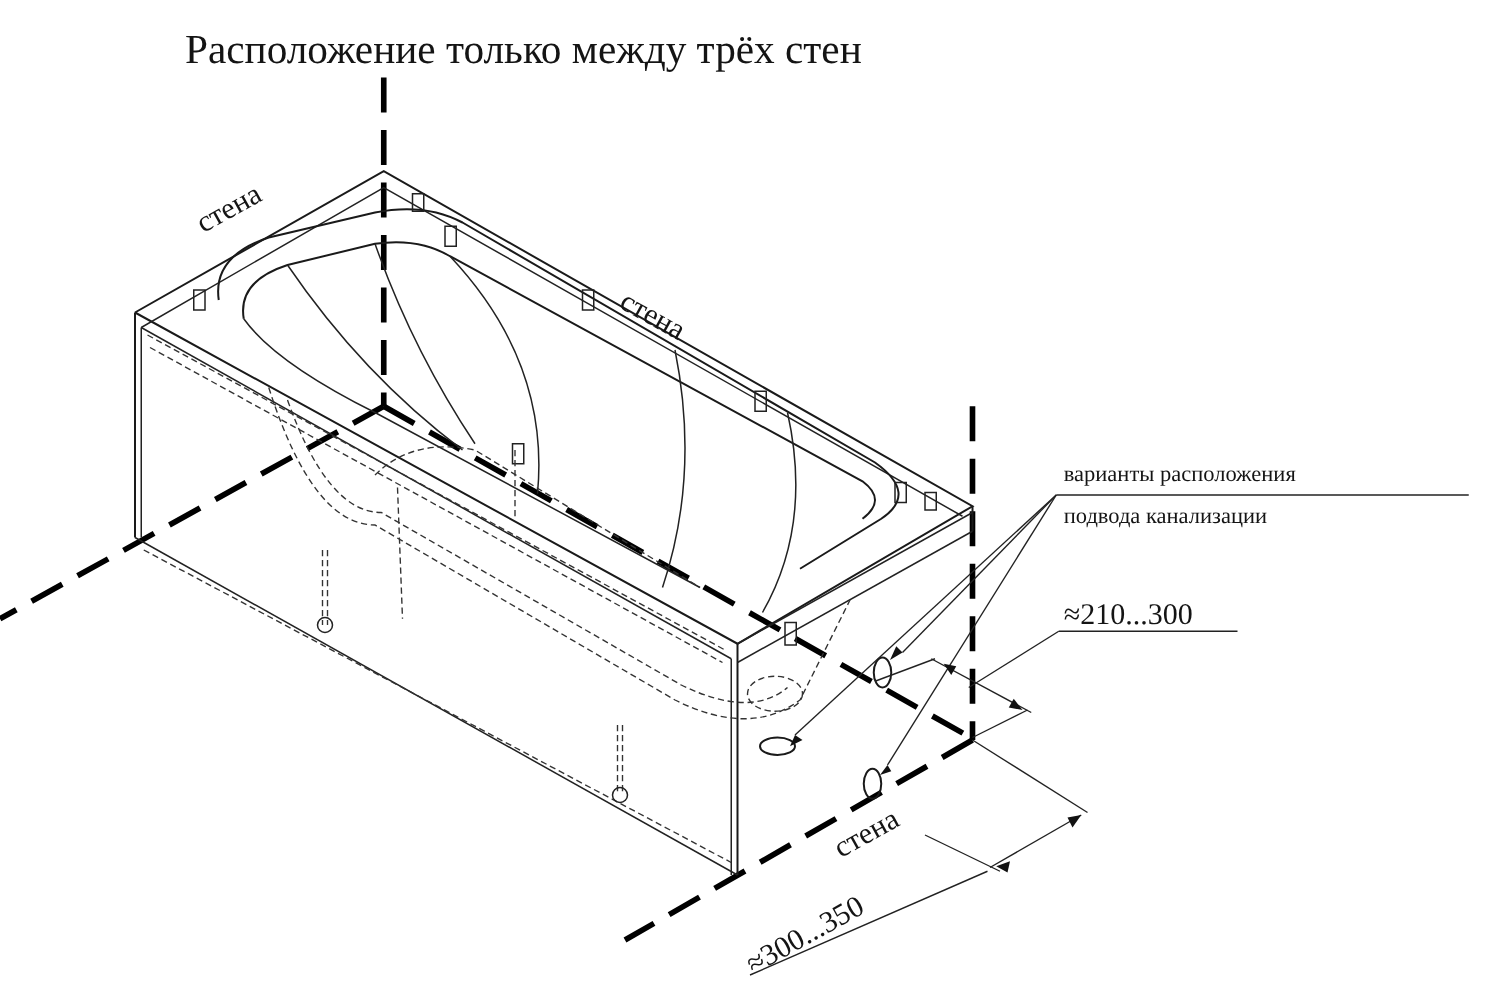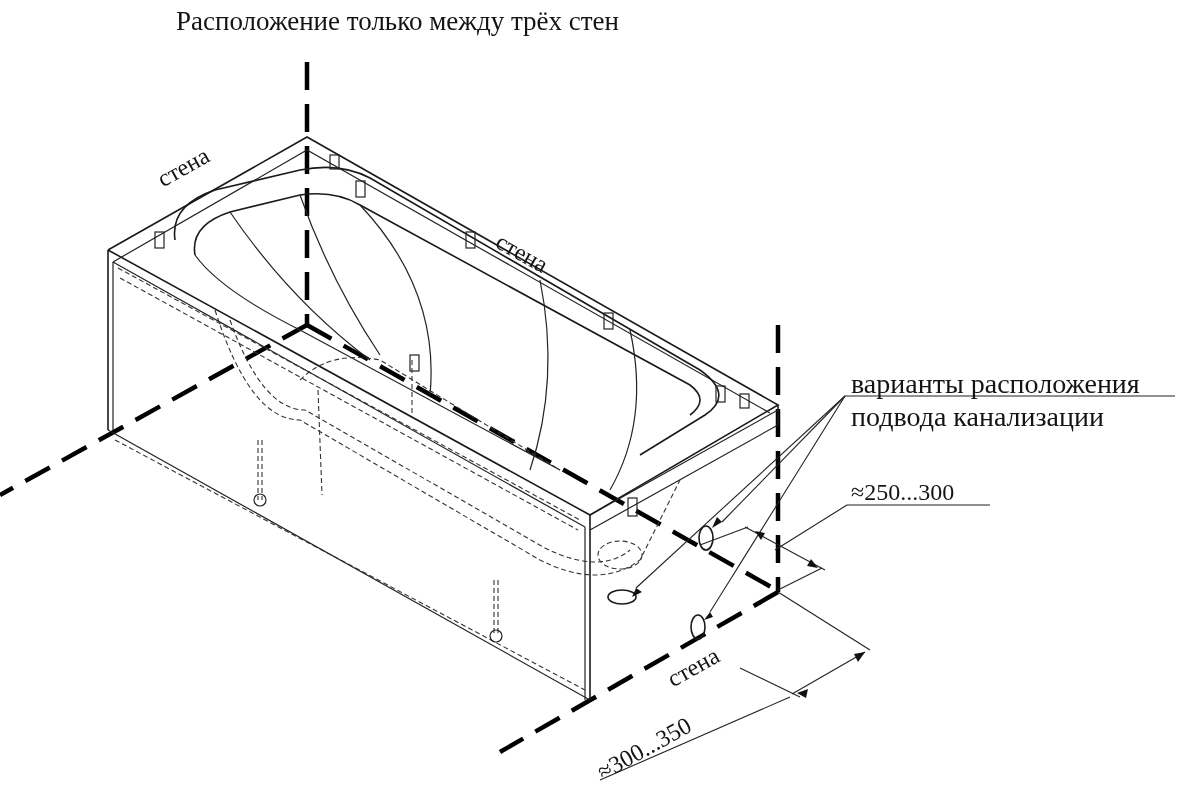--- a/index.html
+++ b/index.html
@@ -1,21 +1,21 @@
 <!DOCTYPE html>
 <html><head>
 <meta charset="utf-8">
 <style>
   html, body { margin:0; padding:0; background:#ffffff; }
   body { width:1192px; height:800px; position:relative; overflow:hidden; font-family:"Liberation Serif","DejaVu Serif",serif; color:#111; }
   #drawing { position:absolute; left:0; top:0; width:1192px; height:800px; }
   .lbl { position:absolute; white-space:nowrap; font-family:"Liberation Serif","DejaVu Serif",serif; color:#141414; line-height:1; }
-  .title { left:148px; top:8px; font-size:27px;margin-left:28px; }
+  .title { left:148px; top:24px; font-size:33px; }
   .wall { font-size:24px; transform-origin:left bottom; }
-  .note { font-size:28px; }
+  .note { font-size:18px; }
   .dim { font-size:24px; }
   .thin { stroke:#222; stroke-width:1.2; fill:none; }
   .med { stroke:#1a1a1a; stroke-width:1.6; fill:none; }
   .dash { stroke:#333; stroke-width:1.1; fill:none; stroke-dasharray:5 3; }
   .axis { stroke:#000; stroke-width:4.5; fill:none; stroke-dasharray:28 14; }
   .lead { stroke:#222; stroke-width:1.1; fill:none; }
   .arrow { fill:#111; }
 </style>
 </head>
 <body>
@@ -130,14 +130,14 @@
 
 <div class="lbl title">Расположение только между трёх стен</div>
 
 <div class="lbl wall" style="left:165px; top:167px; transform:rotate(-29deg);">стена</div>
 <div class="lbl wall" style="left:492px; top:226px; transform:rotate(29deg);">стена</div>
 <div class="lbl wall" style="left:675px; top:667px; transform:rotate(-29deg);">стена</div>
 
 <div class="lbl note" style="left:851px; top:370px;">варианты расположения</div>
 <div class="lbl note" style="left:851px; top:403px;text-align:center;">подвода канализации</div>
 
-<div class="lbl dim" style="left:851px; top:480px;">≈250...300</div>
+<div class="lbl dim" style="left:851px; top:480px;">≈210...300</div>
 <div class="lbl dim" style="left:605px; top:760px; transform:rotate(-29deg); transform-origin:left bottom;">≈300...350</div>
 
 </body></html>

